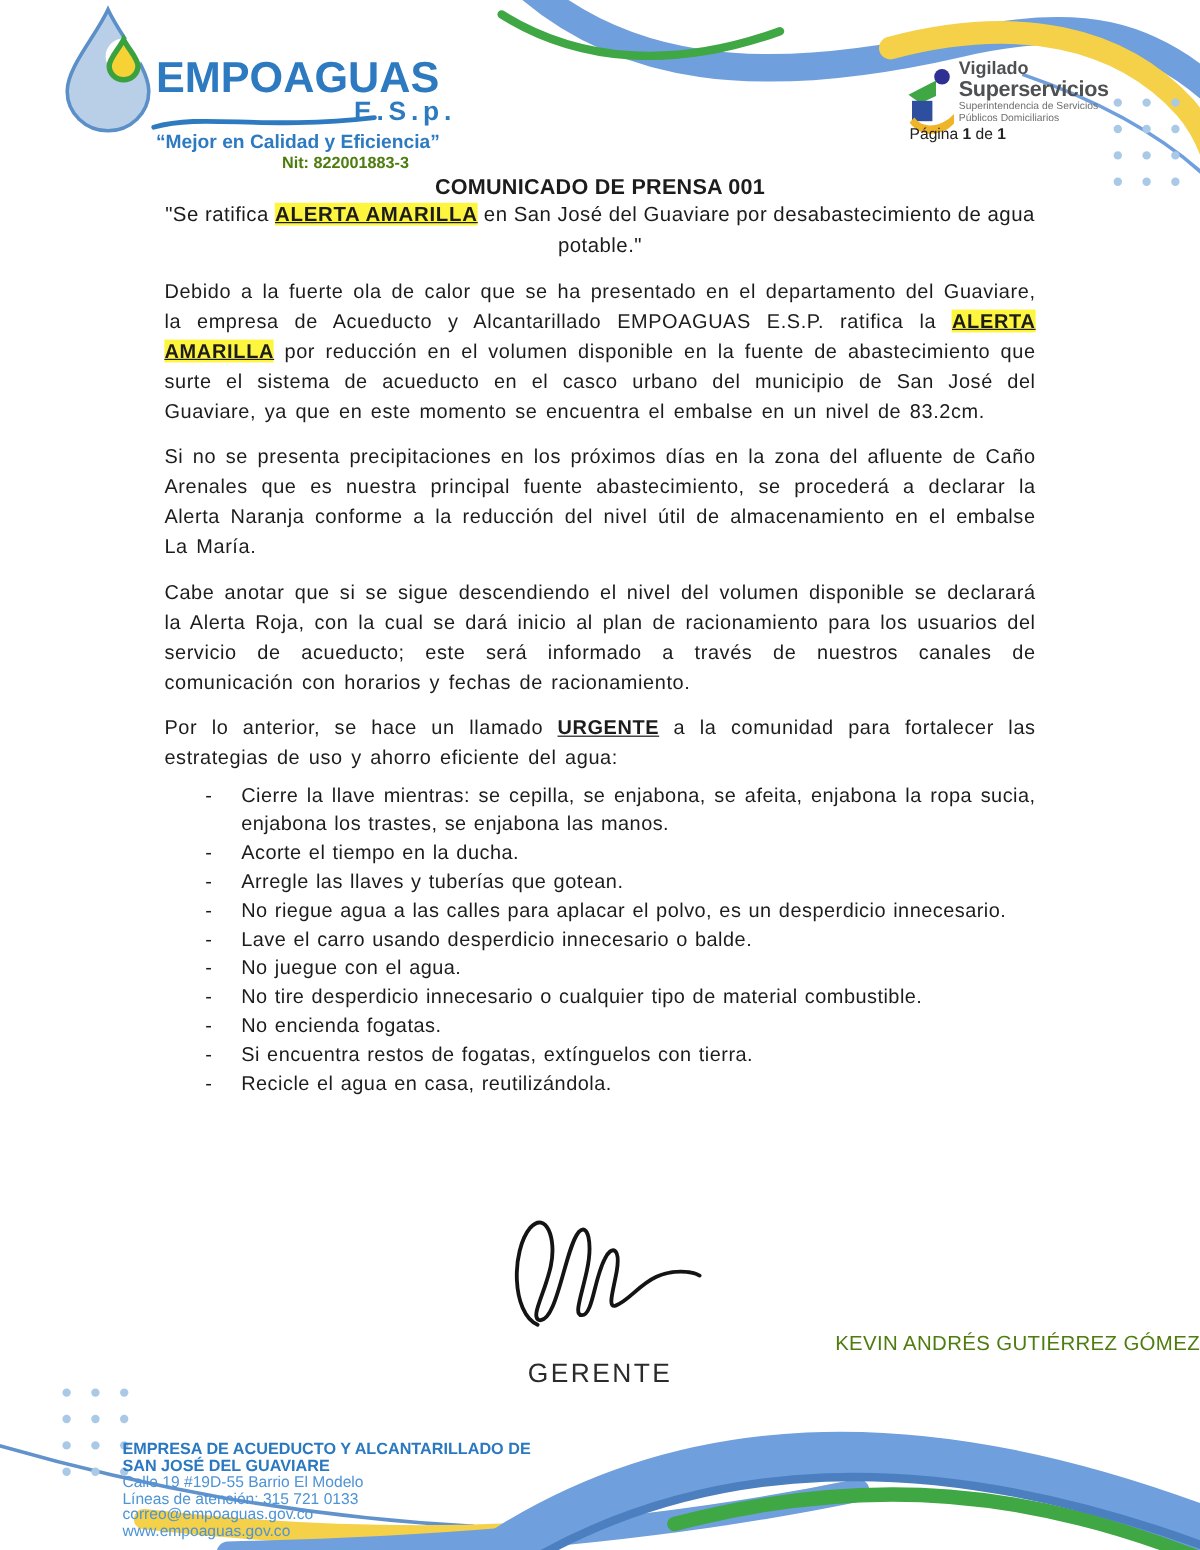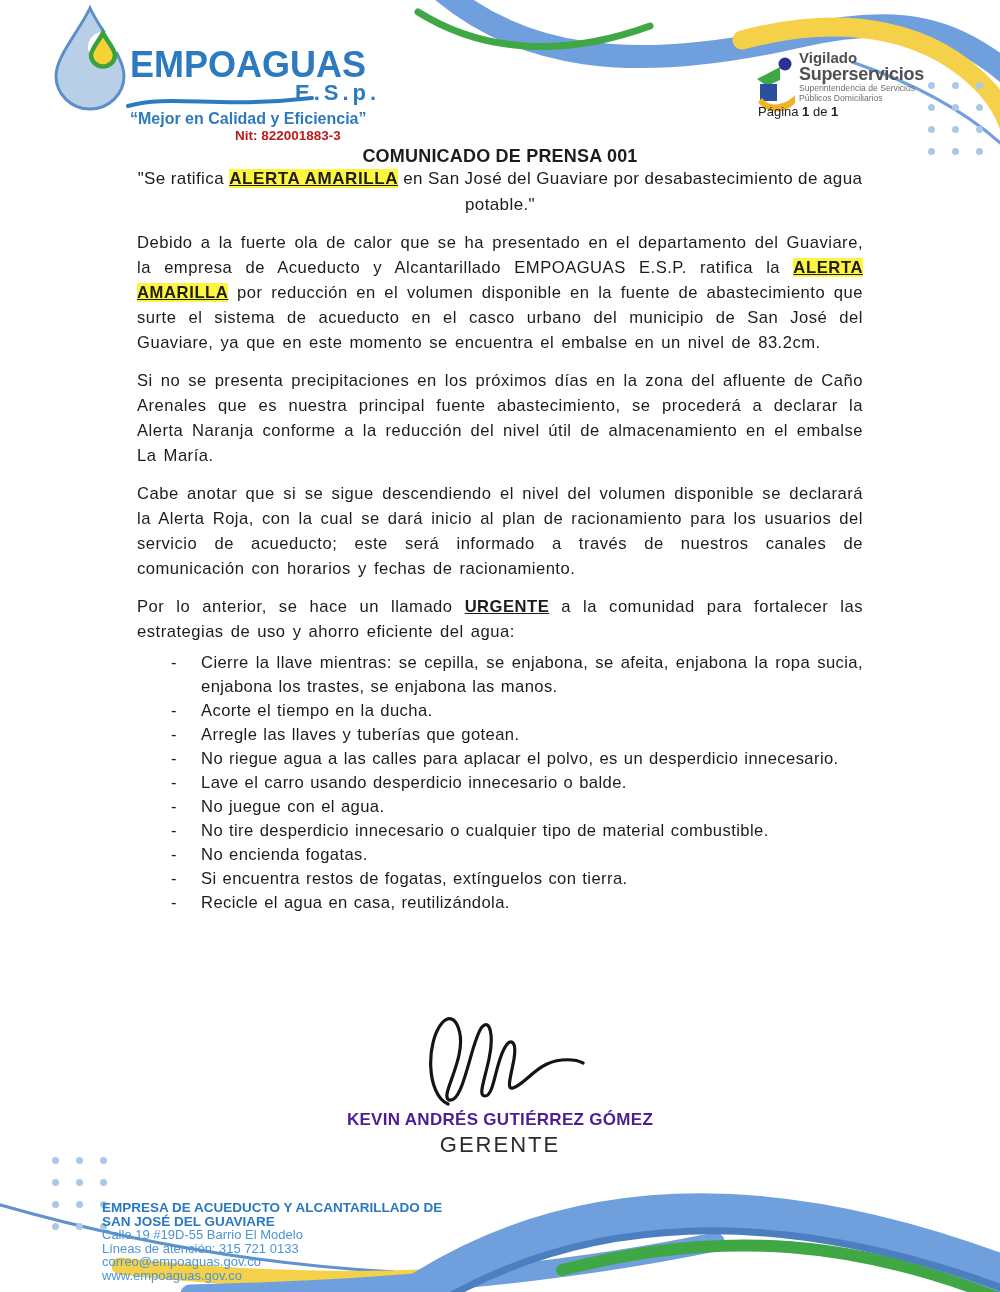--- a/index.html
+++ b/index.html
@@ -12,21 +12,21 @@
   .deco.top{top:0;}
   .deco.bottom{bottom:0;}
 
   
   .logo-block{position:absolute;left:50px;top:4px;width:360px;height:140px;}
   .drop-svg{position:absolute;left:0;top:0;}
   .brand{position:absolute;left:80px;top:40px;font-size:36px;font-weight:bold;color:#2d7ac0;letter-spacing:0px;}
   .brand-suffix{position:absolute;left:245px;top:76px;font-size:22px;font-weight:bold;color:#2d7ac0;letter-spacing:4px;}
   .brand-wave{position:absolute;left:76px;top:90px;}
   .tagline{position:absolute;left:80px;top:106px;font-size:16px;font-weight:bold;color:#2d7ac0;}
-  .nit{position:absolute;left:185px;top:124px;font-size:13.5px;font-weight:bold;color:#b91c1c;}
+  .nit{position:absolute;left:185px;top:124px;font-size:13.5px;font-weight:bold;color:#4d7c0f;}
 
   
   .vigilado{position:absolute;left:755px;top:50px;width:200px;}
   .vig-glyph{position:absolute;left:0;top:6px;}
   .vig-text{position:absolute;left:44px;top:0;}
   .vig-t1{font-size:15px;font-weight:bold;color:#4f5052;line-height:15px;}
   .vig-t2{font-size:18px;font-weight:bold;color:#4f5052;line-height:18px;letter-spacing:-0.3px;}
   .vig-s1{font-size:8.6px;color:#6d6e71;line-height:10px;}
   .page-indicator{position:absolute;left:758px;top:104px;font-size:13px;color:#222;}
   .page-indicator b{font-weight:bold;}
@@ -43,21 +43,21 @@
   .para{font-size:16.6px;line-height:25px;text-align:justify;margin:0 0 13px 0;letter-spacing:0.5px;word-spacing:2px;}
   .para.last{margin-bottom:7px;}
   .hl{background:#fdf53e;font-weight:bold;text-decoration:underline;letter-spacing:0.6px;}
   .urgent{font-weight:bold;text-decoration:underline;}
   ul.tips{list-style:none;margin:0;padding:0 0 0 34px;}
   ul.tips li{position:relative;padding-left:30px;font-size:16.6px;line-height:24px;text-align:justify;letter-spacing:0.4px;word-spacing:1px;}
   ul.tips li::before{content:"-";position:absolute;left:0;top:0;}
 
   
   .signature{position:absolute;left:418px;top:1010px;}
-  .sig-name{position:absolute;left:0;top:1110px;width:100%;text-align:center;font-size:17px;font-weight:bold;letter-spacing:0.3px;color:#4c1d95;}
+  .sig-name{position:absolute;left:0;top:1110px;width:100%;text-align:right;font-size:17px;font-weight:normal;letter-spacing:0.3px;color:#4d7c0f;}
   .sig-role{position:absolute;left:0;top:1132px;width:100%;text-align:center;font-size:22px;letter-spacing:2px;color:#2b2b2b;}
 
   
   .footer-text{position:absolute;left:102px;top:1168px;margin-top:33px;}
   .f-bold{font-size:13.5px;font-weight:bold;color:#2a79c0;line-height:13.5px;}
   .f-reg{font-size:13px;color:#4d94d6;line-height:13.5px;}
 </style>
 </head>
 <body>
 

